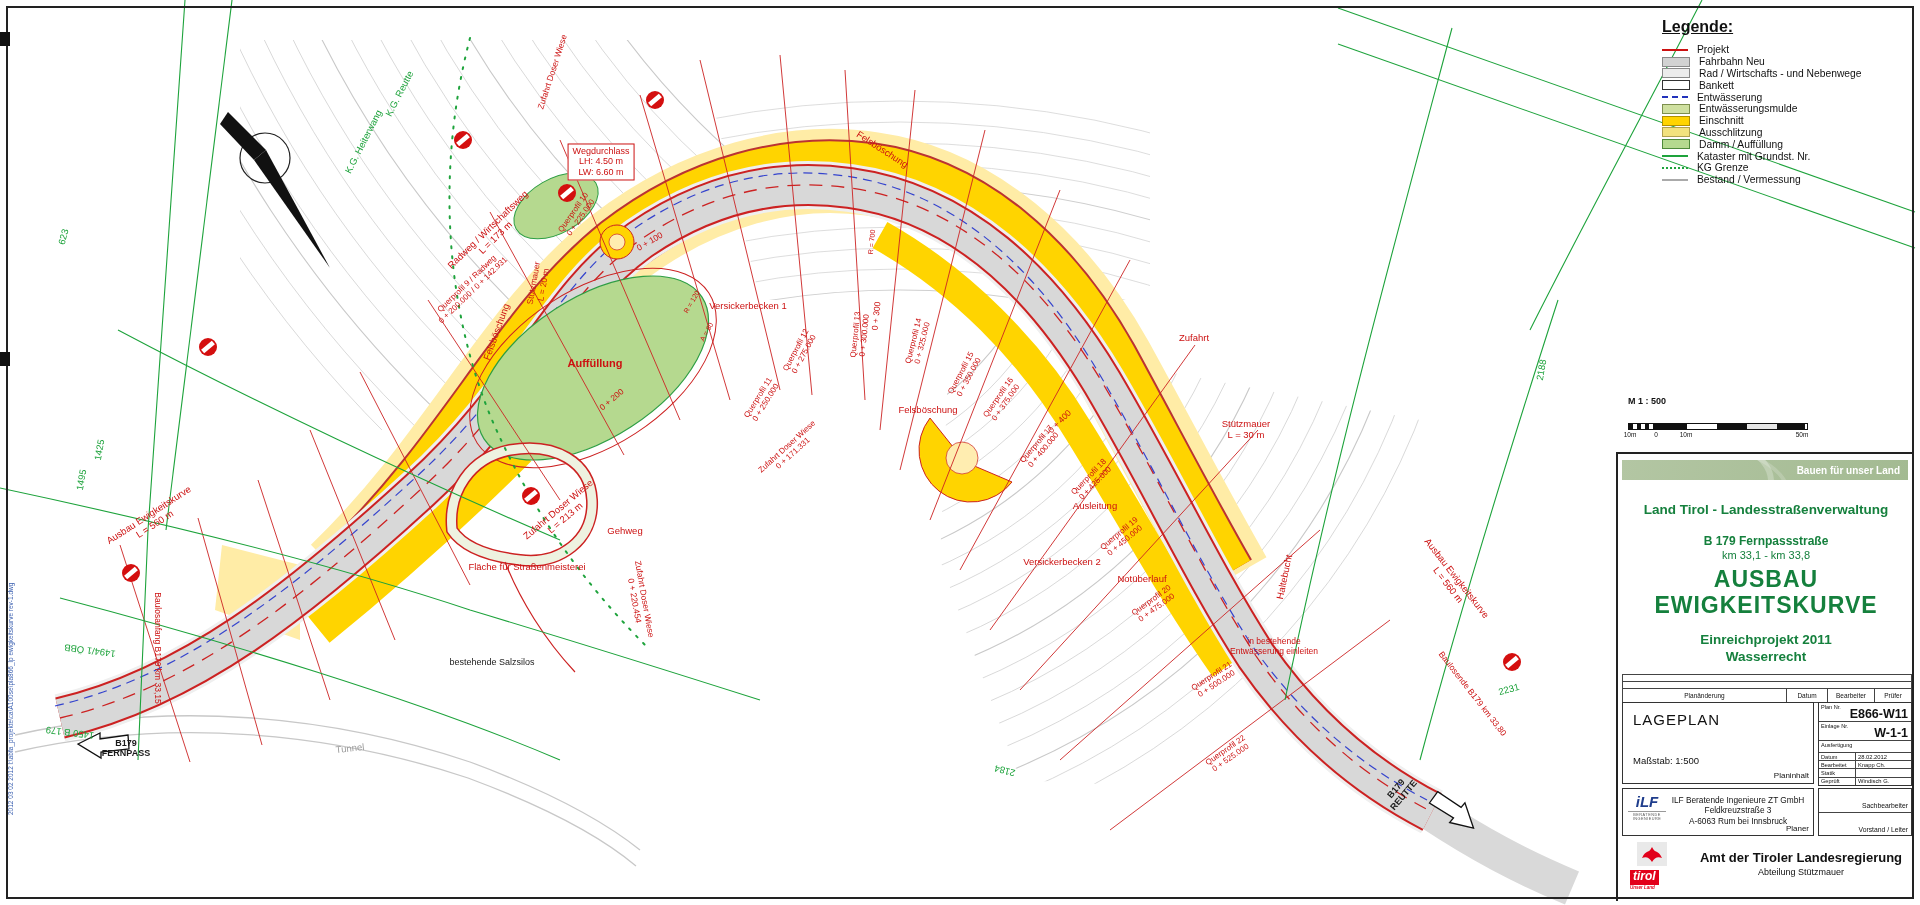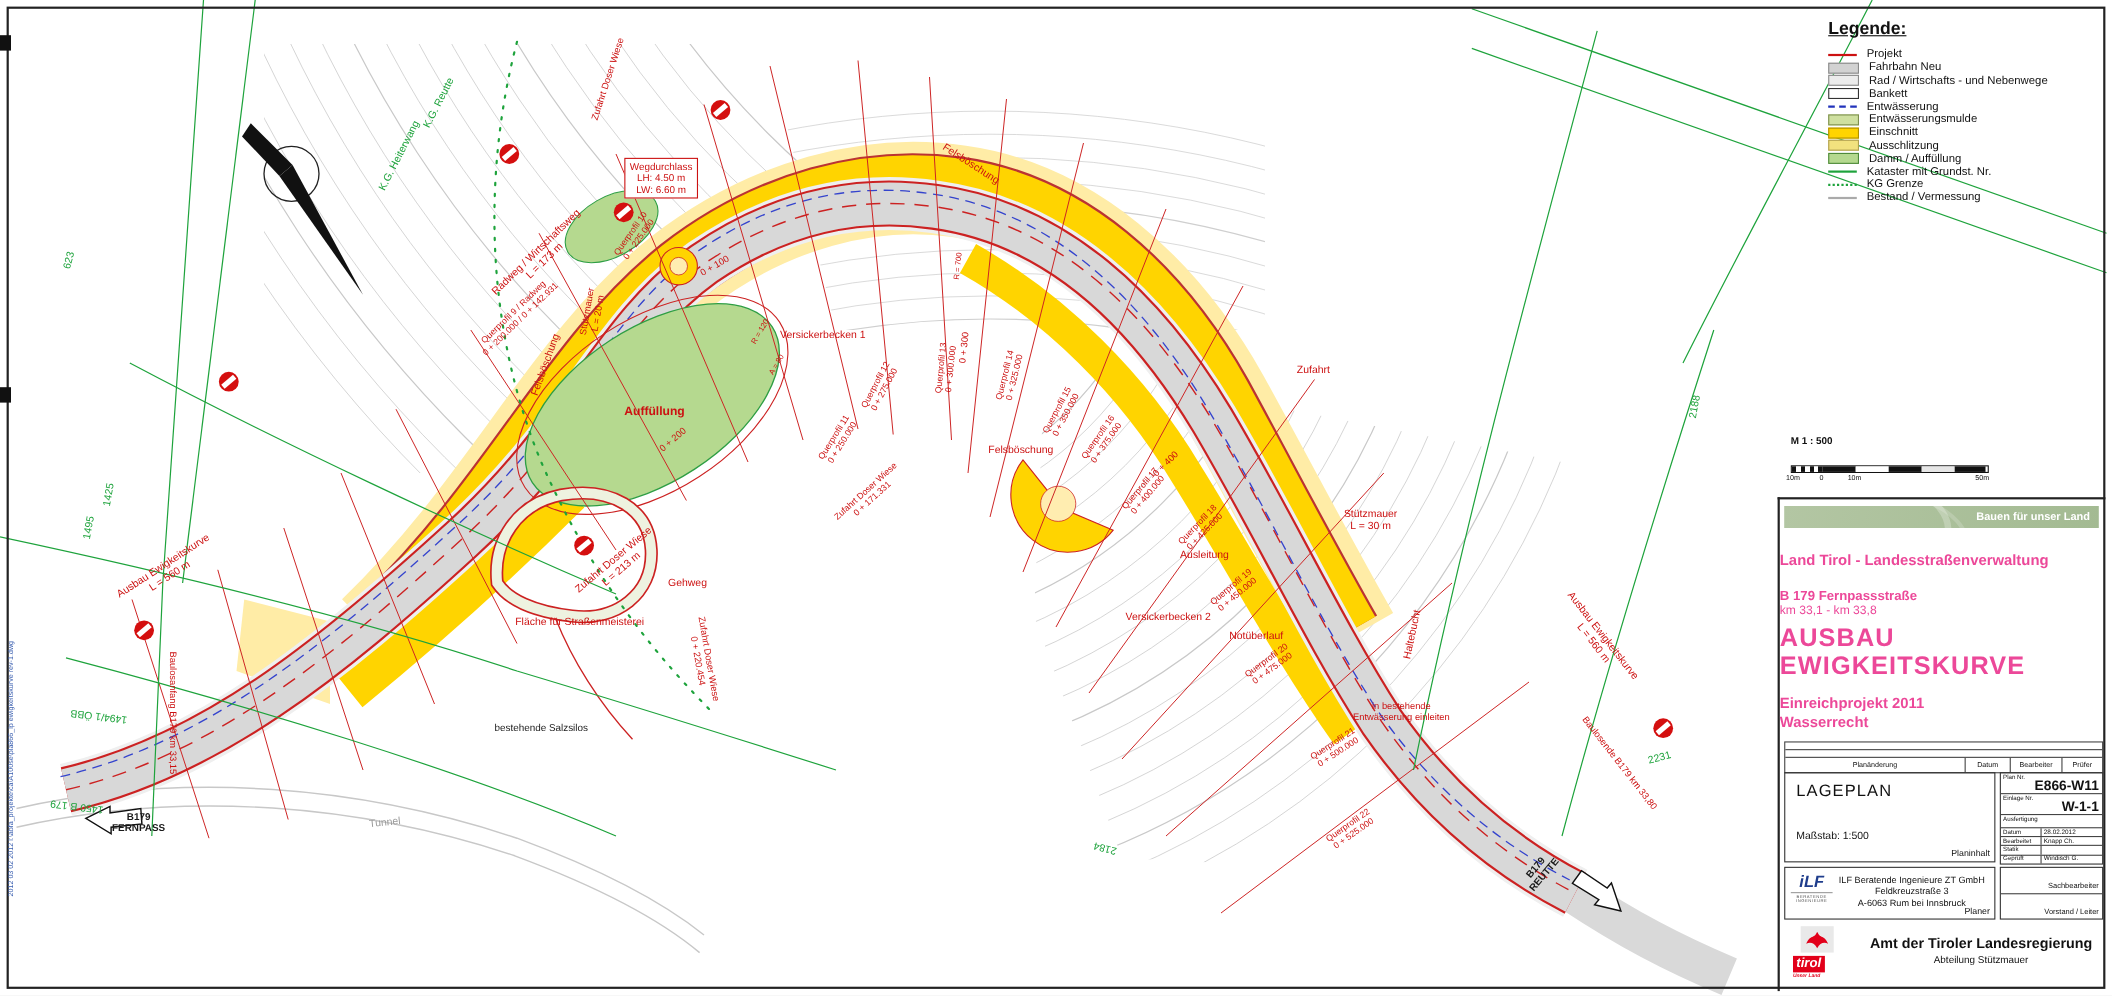--- a/index.html
+++ b/index.html
@@ -22,21 +22,21 @@
   .sb-title{font-size:9px;font-weight:bold;color:#111;margin-bottom:17px;}
   .sb-bar{display:flex;height:5px;border:1px solid #111;width:178px;}
   .sb-ticks{position:relative;height:10px;width:178px;}
   .sb-ticks i{position:absolute;top:1px;font-size:6.5px;font-style:normal;color:#111;transform:translateX(-50%);}
   
   .titleblock{position:absolute;left:1616px;top:452px;width:296px;height:447px;background:#fff;border-left:2px solid #222;border-top:2px solid #222;}
   .banner{position:absolute;left:4px;top:6px;right:6px;height:20px;background:linear-gradient(100deg,#b3c6a3,#a3ba92);overflow:hidden;}
   .banner:before{content:"";position:absolute;left:-40px;top:-30px;width:180px;height:90px;border-radius:50%;border:6px solid rgba(255,255,255,.25);}
   .banner:after{content:"";position:absolute;left:-60px;top:-20px;width:220px;height:100px;border-radius:50%;border:4px solid rgba(255,255,255,.18);}
   .banner b{position:absolute;right:8px;bottom:4px;color:#fff;font-size:10px;font-weight:bold;}
-  .tb-center{position:absolute;left:0;right:0;text-align:left;color:#ec4899;}
+  .tb-center{position:absolute;left:0;right:0;text-align:center;color:#15803d;}
   .org{top:48px;font-size:13.5px;font-weight:bold;}
   .road{top:80px;font-size:12px;font-weight:bold;}
   .km{top:95px;font-size:11px;}
   .big1{top:112px;font-size:23px;font-weight:bold;letter-spacing:1px;}
   .big2{top:138px;font-size:23px;font-weight:bold;letter-spacing:1px;}
   .proj{top:178px;font-size:13.5px;font-weight:bold;}
   .subproj{top:195px;font-size:13.5px;font-weight:bold;}
   .chg-table{position:absolute;left:4px;top:220px;width:288px;border:1px solid #444;}
   .chg-row{display:flex;border-top:1px solid #444;height:6px;}
   .chg-row:first-child{border-top:none;}
@@ -261,21 +261,21 @@
 
   <div id="map-labels">
       <div class="mlabel box" style="left: 601px; top: 162px; font-size: 9px; transform: translate(-50%, -50%);">Wegdurchlass
 LH: 4.50 m
 LW: 6.60 m</div>
       <div class="mlabel" style="left: 748px; top: 306px; transform: translate(-50%, -50%);">Versickerbecken 1</div>
       <div class="mlabel" style="left: 882px; top: 150px; transform: translate(-50%, -50%) rotate(33deg);">Felsböschung</div>
       <div class="mlabel" style="left: 928px; top: 410px; transform: translate(-50%, -50%);">Felsböschung</div>
       <div class="mlabel" style="left: 497px; top: 332px; transform: translate(-50%, -50%) rotate(-70deg);">Felsböschung</div>
       <div class="mlabel" style="left: 1194px; top: 338px; transform: translate(-50%, -50%);">Zufahrt</div>
-      <div class="mlabel" style="left: 1246px; top: 430px; transform: translate(-50%, -50%); margin-top: 44px;">Stützmauer
+      <div class="mlabel" style="left: 1246px; top: 430px; transform: translate(-50%, -50%);">Stützmauer
 L = 30 m</div>
       <div class="mlabel" style="left: 1095px; top: 506px; transform: translate(-50%, -50%);">Ausleitung</div>
       <div class="mlabel" style="left: 1062px; top: 562px; transform: translate(-50%, -50%);">Versickerbecken 2</div>
       <div class="mlabel" style="left: 1142px; top: 579px; transform: translate(-50%, -50%);">Notüberlauf</div>
       <div class="mlabel" style="left: 1285px; top: 577px; transform: translate(-50%, -50%) rotate(-78deg);">Haltebucht</div>
       <div class="mlabel" style="left: 1274px; top: 647px; font-size: 8.5px; transform: translate(-50%, -50%);">in bestehende
 Entwässerung einleiten</div>
       <div class="mlabel" style="left: 152px; top: 520px; transform: translate(-50%, -50%) rotate(-33deg);">Ausbau Ewigkeitskurve
 L = 560 m</div>
       <div class="mlabel" style="left: 157px; top: 648px; font-size: 8.5px; transform: translate(-50%, -50%) rotate(90deg);">Baulosanfang B179 km 33,15</div>
@@ -318,21 +318,21 @@
       <div class="mlabel" style="left: 562px; top: 514px; transform: translate(-50%, -50%) rotate(-40deg);">Zufahrt Doser Wiese
 L = 213 m</div>
       <div class="mlabel" style="left: 639px; top: 600px; font-size: 8.5px; transform: translate(-50%, -50%) rotate(80deg);">Zufahrt Doser Wiese
 0 + 220.454</div>
       <div class="mlabel" style="left: 790px; top: 450px; font-size: 8px; transform: translate(-50%, -50%) rotate(-42deg);">Zufahrt Doser Wiese
 0 + 171.331</div>
       <div class="mlabel" style="left: 553px; top: 72px; font-size: 8.5px; transform: translate(-50%, -50%) rotate(-72deg);">Zufahrt Doser Wiese</div>
       <div class="mlabel" style="left: 527px; top: 567px; transform: translate(-50%, -50%);">Fläche für Straßenmeisterei</div>
       <div class="mlabel" style="left: 492px; top: 662px; color: rgb(26, 26, 26); font-size: 9px; transform: translate(-50%, -50%);">bestehende Salzsilos</div>
       <div class="mlabel" style="left: 625px; top: 531px; transform: translate(-50%, -50%);">Gehweg</div>
-      <div class="mlabel bold" style="left: 595px; top: 363px; font-size: 11px; transform: translate(-50%, -50%); margin-top: 12px;">Auffüllung</div>
+      <div class="mlabel bold" style="left: 595px; top: 363px; font-size: 11px; transform: translate(-50%, -50%);">Auffüllung</div>
       <div class="mlabel bold" style="left: 126px; top: 748px; color: rgb(26, 26, 26); font-size: 9px; transform: translate(-50%, -50%);">B179
 FERNPASS</div>
       <div class="mlabel bold" style="left: 1400px; top: 792px; color: rgb(26, 26, 26); font-size: 9px; transform: translate(-50%, -50%) rotate(-50deg);">B179
 REUTTE</div>
       <div class="mlabel" style="left: 400px; top: 94px; color: rgb(30, 163, 60); transform: translate(-50%, -50%) rotate(-63deg);">K.G. Reutte</div>
       <div class="mlabel" style="left: 364px; top: 142px; color: rgb(30, 163, 60); transform: translate(-50%, -50%) rotate(-63deg);">K.G. Heiterwang</div>
       <div class="mlabel" style="left: 350px; top: 749px; color: rgb(154, 154, 154); transform: translate(-50%, -50%) rotate(-6deg);">Tunnel</div>
       <div class="mlabel" style="left: 90px; top: 650px; color: rgb(30, 163, 60); transform: translate(-50%, -50%) rotate(187deg);">1494/1 ÖBB</div>
       <div class="mlabel" style="left: 70px; top: 732px; color: rgb(30, 163, 60); transform: translate(-50%, -50%) rotate(187deg);">1450 B 179</div>
       <div class="mlabel" style="left: 100px; top: 450px; color: rgb(30, 163, 60); transform: translate(-50%, -50%) rotate(-80deg);">1425</div>

